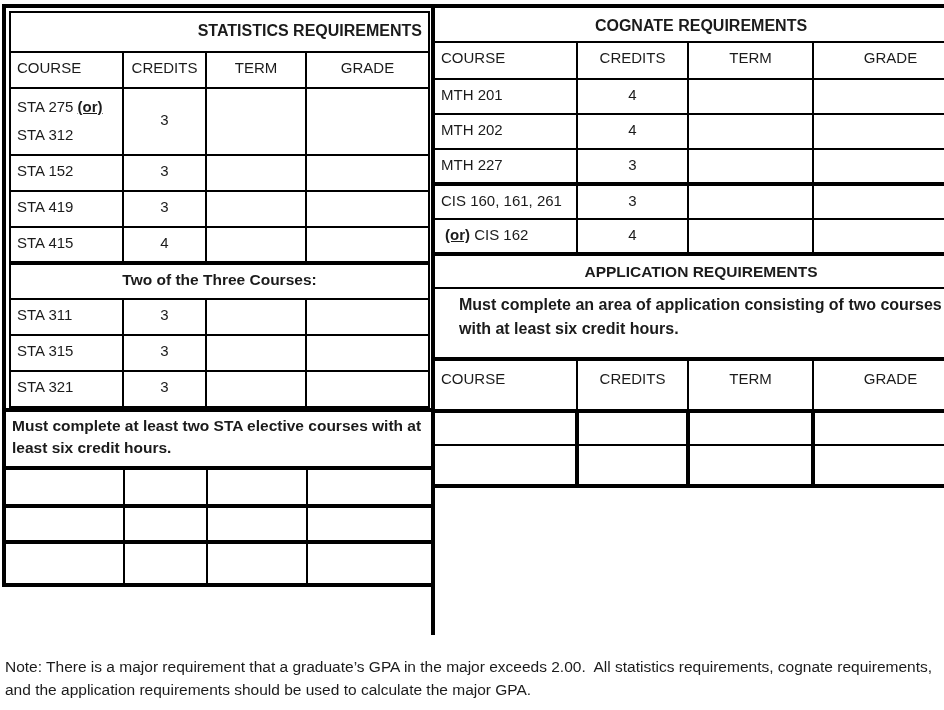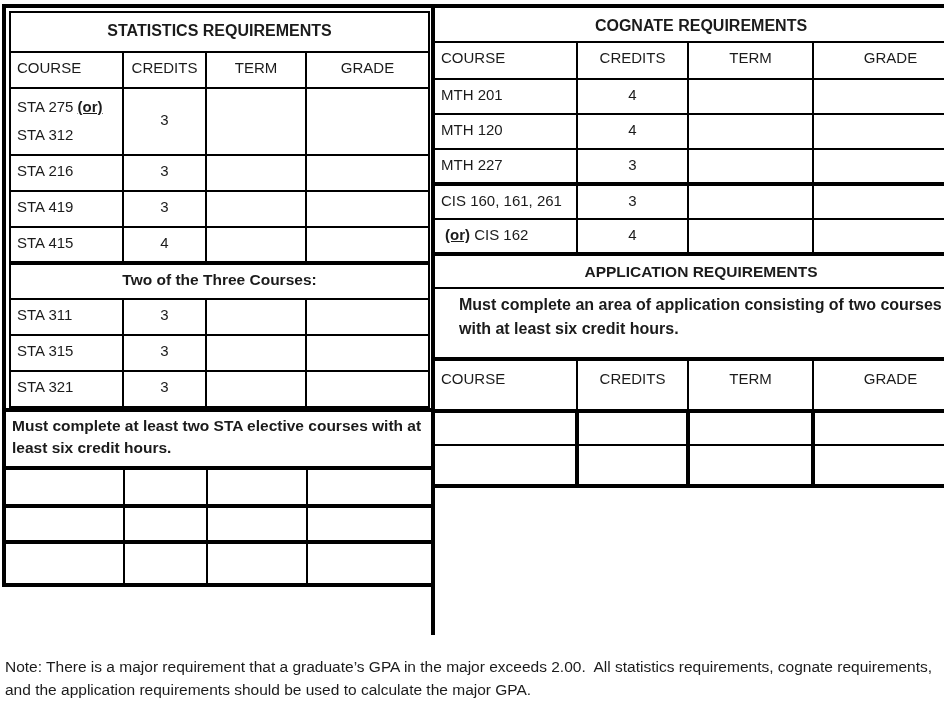--- a/index.html
+++ b/index.html
@@ -35,21 +35,21 @@
 
   .section-title { text-align:center; font-weight:bold; font-size:16px; padding-top:7px; }
   .hd-left   { text-align:left; }
   .hd-center { text-align:center;margin-top:32px; }
   .num       { text-align:center; }
   .bold      { font-weight:bold;text-decoration:underline; }
 
   
   .stats-wrap { padding:3px 1px 0 3px; }
   .stats-table, .stats-table td { border:2px solid #000; }
-  .stats-table tr.t-title td { height:40px; }
+  .stats-table tr.t-title td { height:40px;text-align:right; }
   .stats-table tr.t-head  td { height:36px; }
   .stats-table tr.t-or    td { height:67px; }
   .stats-table tr.t-std   td { height:36px; }
   .stats-table tr.t-sub   td { height:36px; border-top:4px solid #000; }
   .or-line { line-height:28px; }
   .v-mid { vertical-align:middle; padding-top:0; }
 
   
   .elective-note {
     border-top:4px solid #000; border-bottom:4px solid #000;
@@ -116,21 +116,21 @@
         <tr class="t-or">
           <td class="v-mid">
             <div class="or-line"><span>STA 275 </span><span class="bold">(or)</span></div>
             <div class="or-line">STA 312</div>
           </td>
           <td class="num v-mid">3</td>
           <td></td>
           <td></td>
         </tr>
         <tr class="t-std">
-          <td>STA 216</td>
+          <td>STA 152</td>
           <td class="num">3</td>
           <td></td>
           <td></td>
         </tr>
         <tr class="t-std">
           <td>STA 419</td>
           <td class="num">3</td>
           <td></td>
           <td></td>
         </tr>
@@ -218,21 +218,21 @@
         <td class="hd-center">TERM</td>
         <td class="hd-center">GRADE</td>
       </tr>
       <tr class="r-std">
         <td>MTH 201</td>
         <td class="num">4</td>
         <td></td>
         <td></td>
       </tr>
       <tr class="r-std">
-        <td>MTH 120</td>
+        <td>MTH 202</td>
         <td class="num">4</td>
         <td></td>
         <td></td>
       </tr>
       <tr class="r-std r-thickb">
         <td>MTH 227</td>
         <td class="num">3</td>
         <td></td>
         <td></td>
       </tr>

